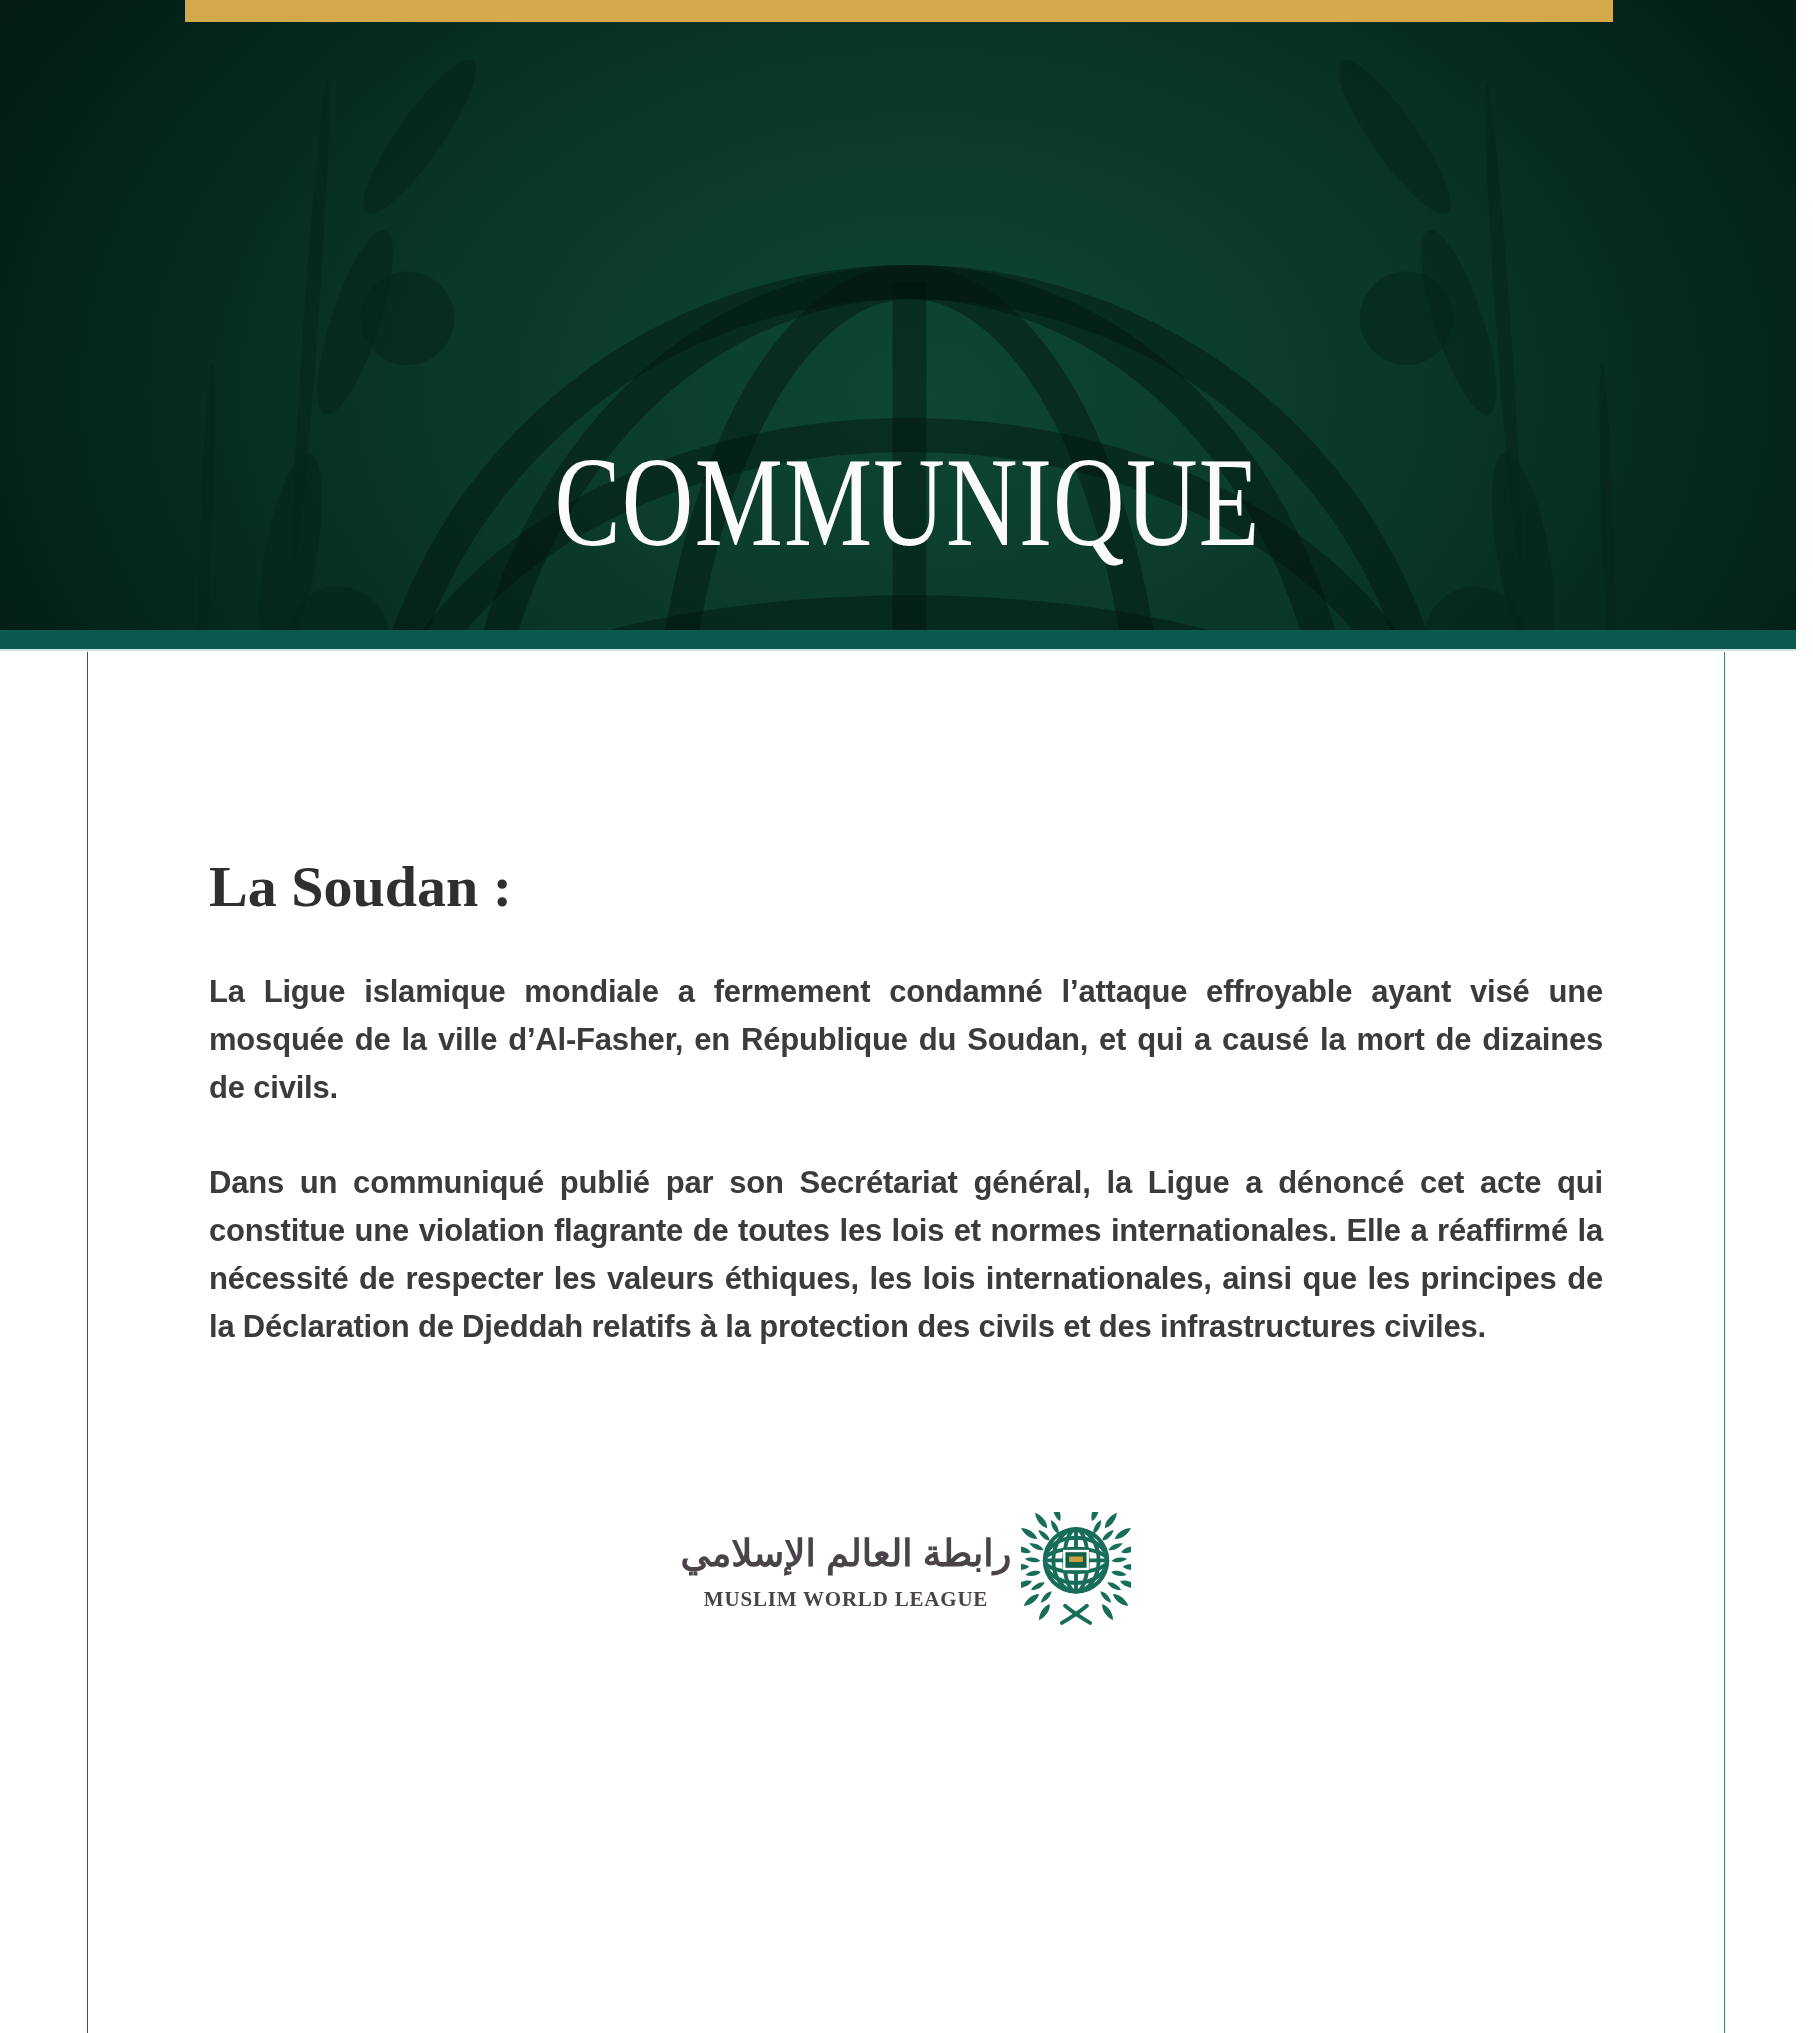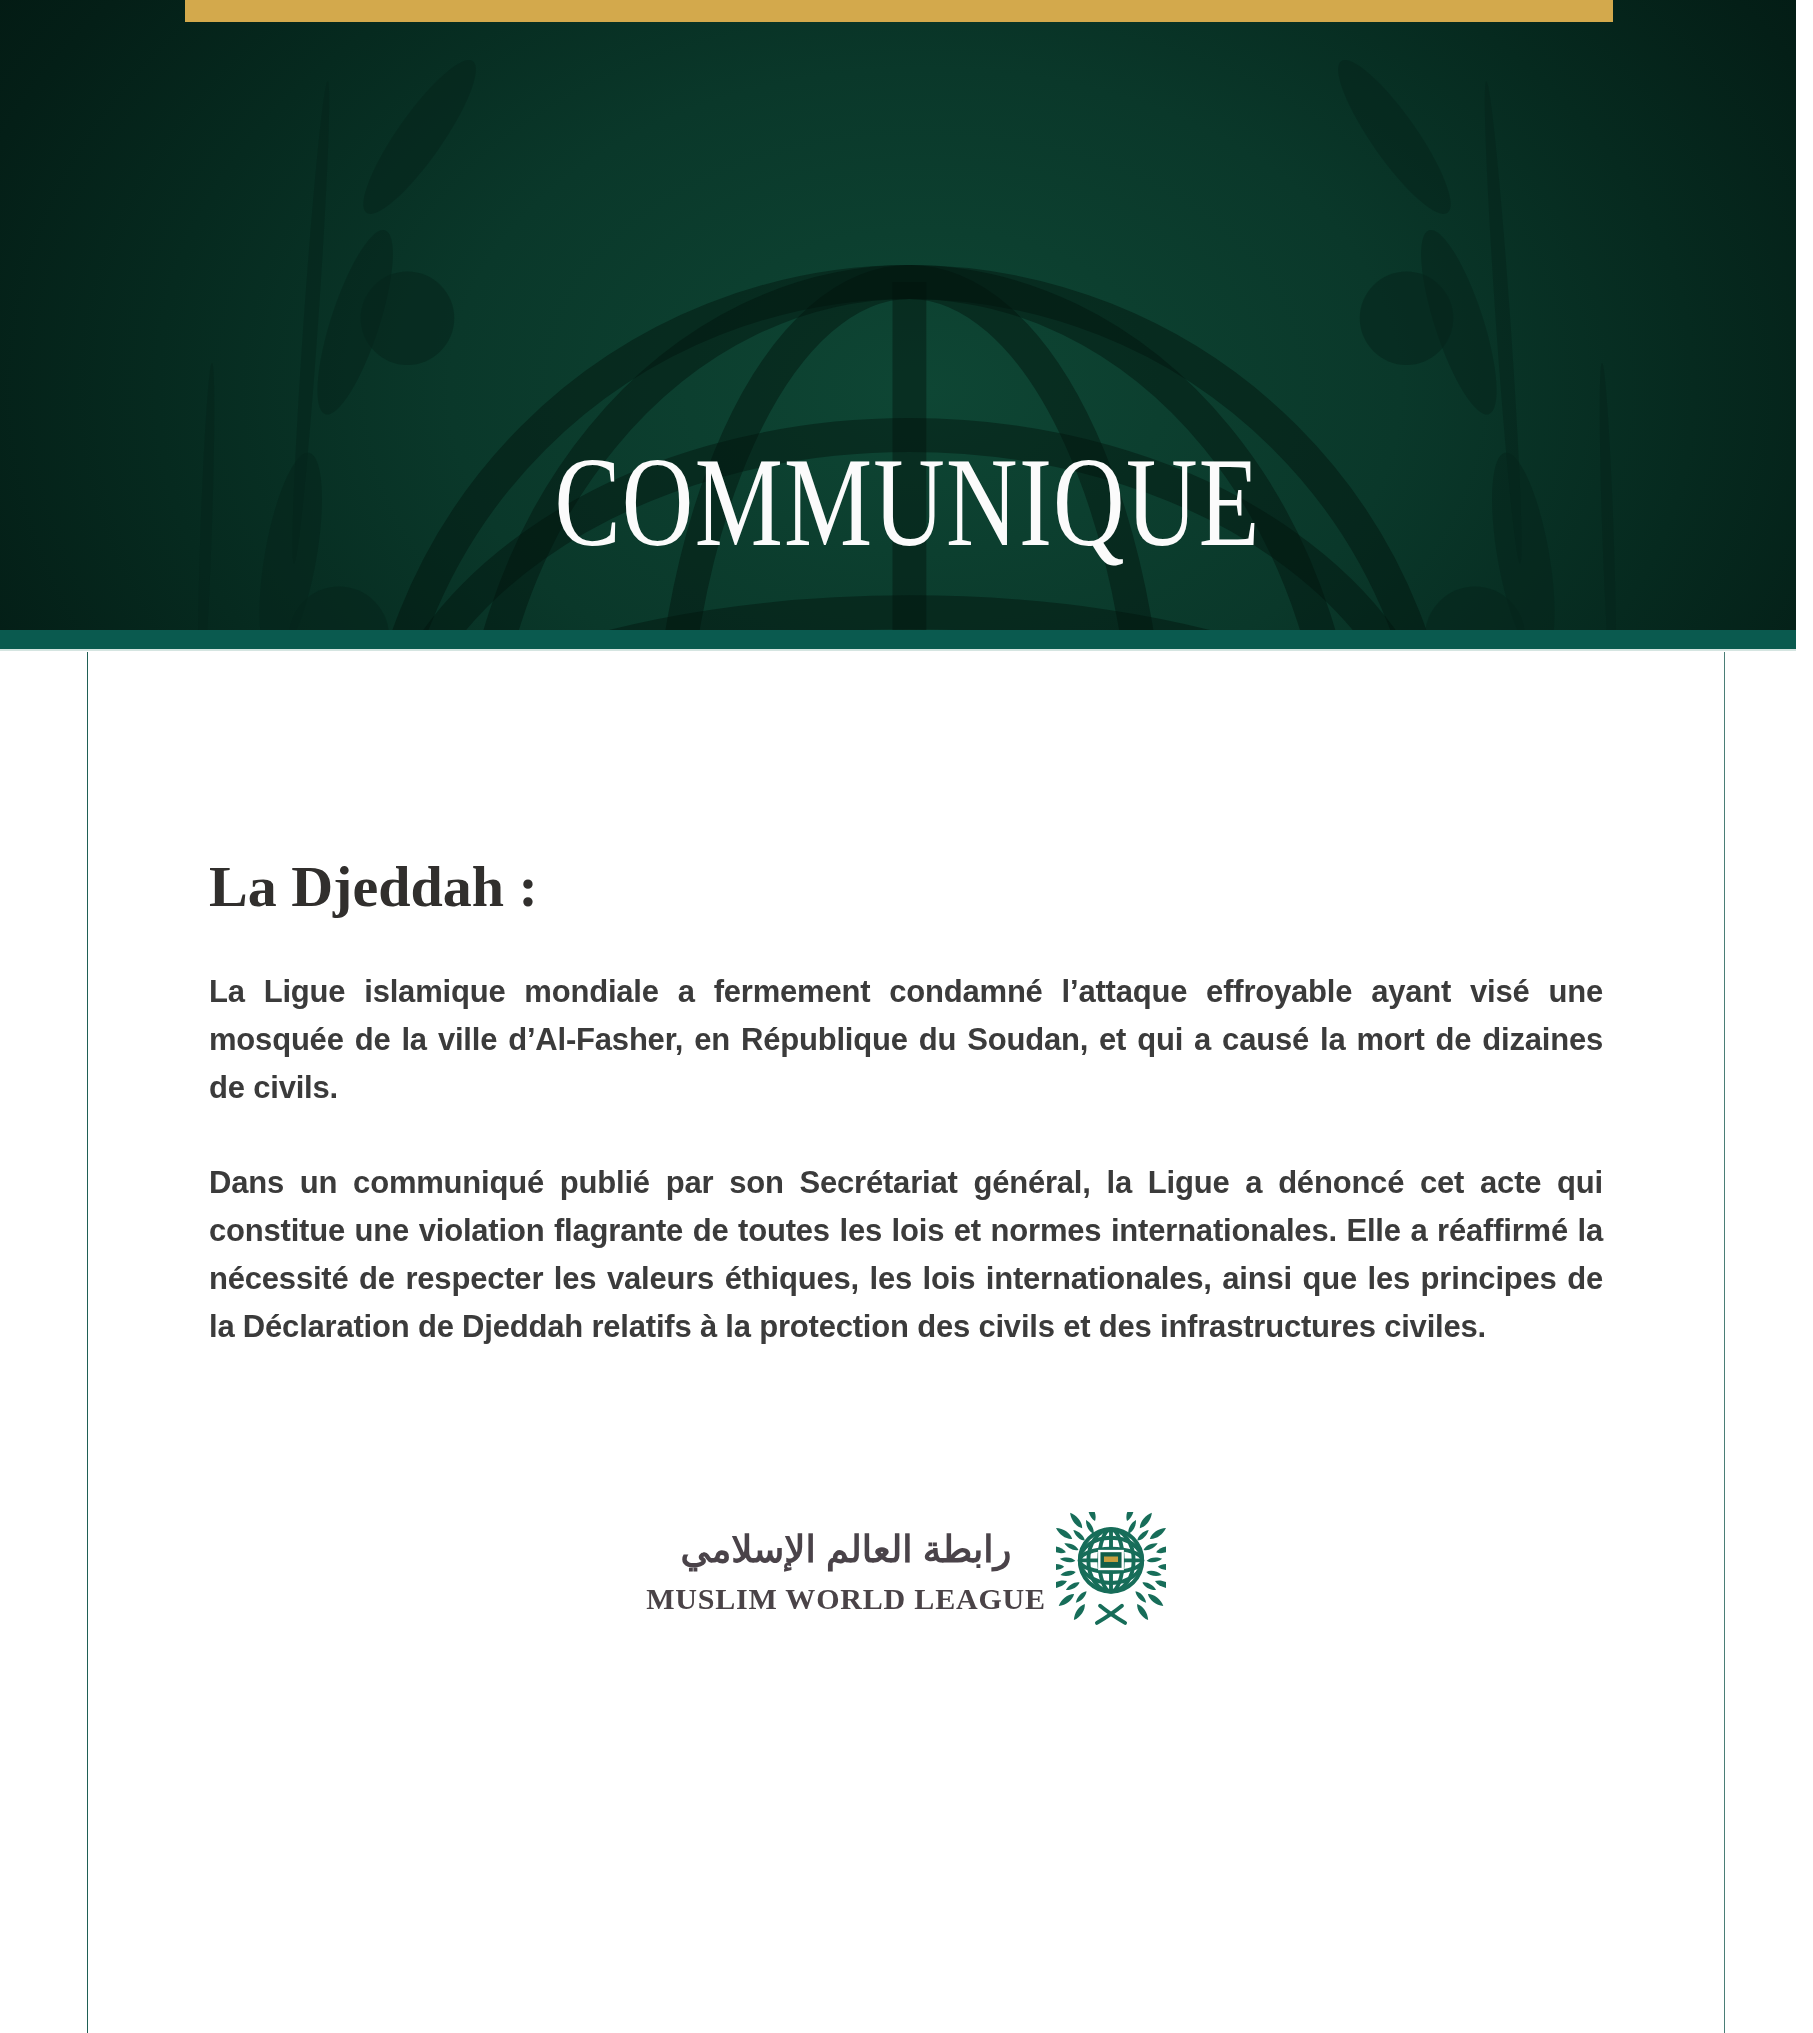--- a/index.html
+++ b/index.html
@@ -82,21 +82,21 @@
   .logo-arabic{
     font-size:37px;line-height:1.5;
     color:#4A4349;
     font-weight:bold;
     white-space:nowrap;
   }
   .logo-english{
     margin-top:4.8px;
     font-family:"Liberation Serif",serif;
     font-weight:bold;
-    font-size:30px;
+    font-size:21px;
     letter-spacing:0.8px;
     color:#4A4347;
     white-space:nowrap;
   }
   .emblem-svg{display:block;}
 </style>
 </head>
 <body>
 
 <div class="page">
@@ -135,21 +135,21 @@
     <h1 class="hero-title">
       <span class="squeeze">COMMUNIQUE</span>
     </h1>
   </header>
 
   <div class="teal-band"></div>
 
   <main class="panel">
     <div class="content">
 
-      <h2 class="location-heading">La Djeddah :</h2>
+      <h2 class="location-heading">La Soudan :</h2>
 
       <p class="body-paragraph first">La Ligue islamique mondiale a fermement condamné l’attaque effroyable ayant visé une mosquée de la ville d’Al-Fasher, en République du Soudan, et qui a causé la mort de dizaines de civils.</p>
 
       <p class="body-paragraph">Dans un communiqué publié par son Secrétariat général, la Ligue a dénoncé cet acte qui constitue une violation flagrante de toutes les lois et normes internationales. Elle a réaffirmé la nécessité de respecter les valeurs éthiques, les lois internationales, ainsi que les principes de la Déclaration de Djeddah relatifs à la protection des civils et des infrastructures civiles.</p>
 
 
       <div class="logo-row">
         <div class="logo-text-col">
           <div class="logo-arabic" dir="rtl">رابطة العالم الإسلامي</div>
           <div class="logo-english">MUSLIM WORLD LEAGUE</div>

